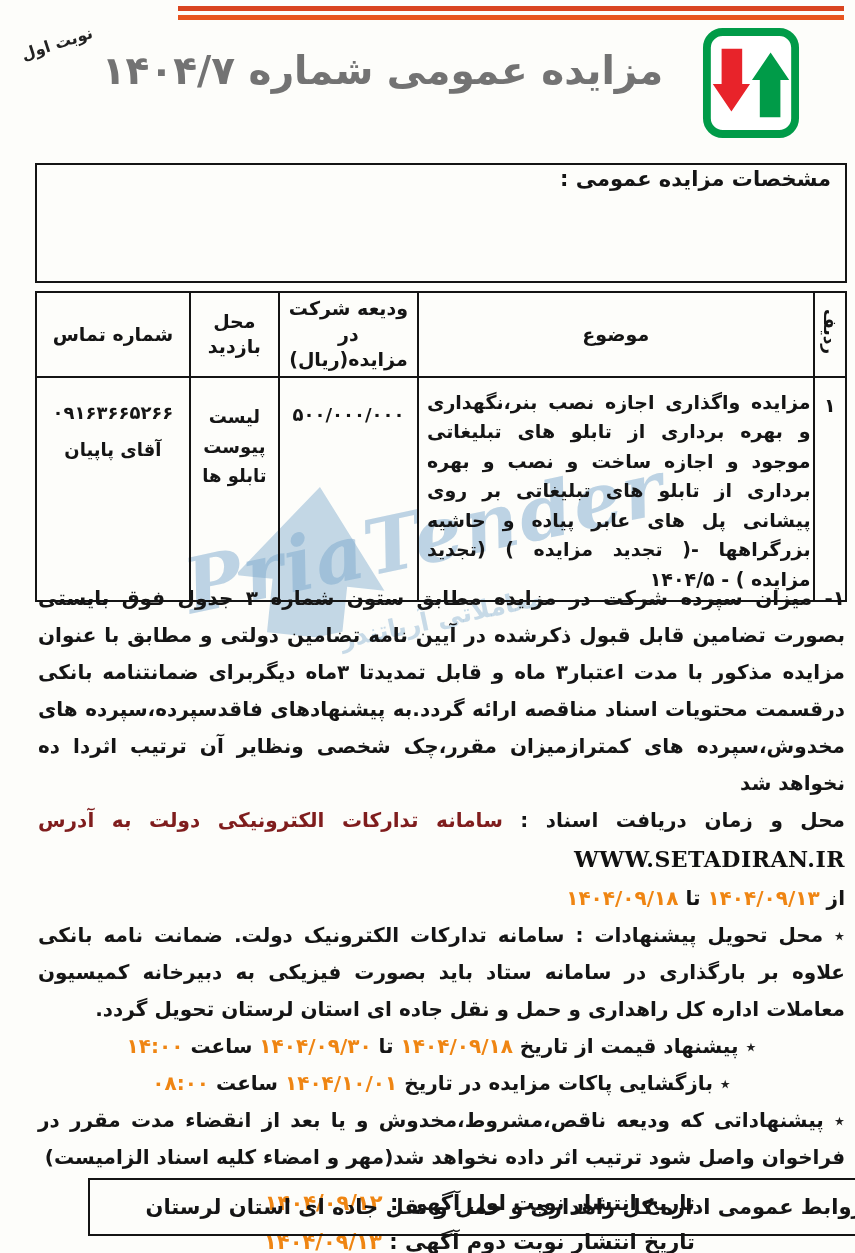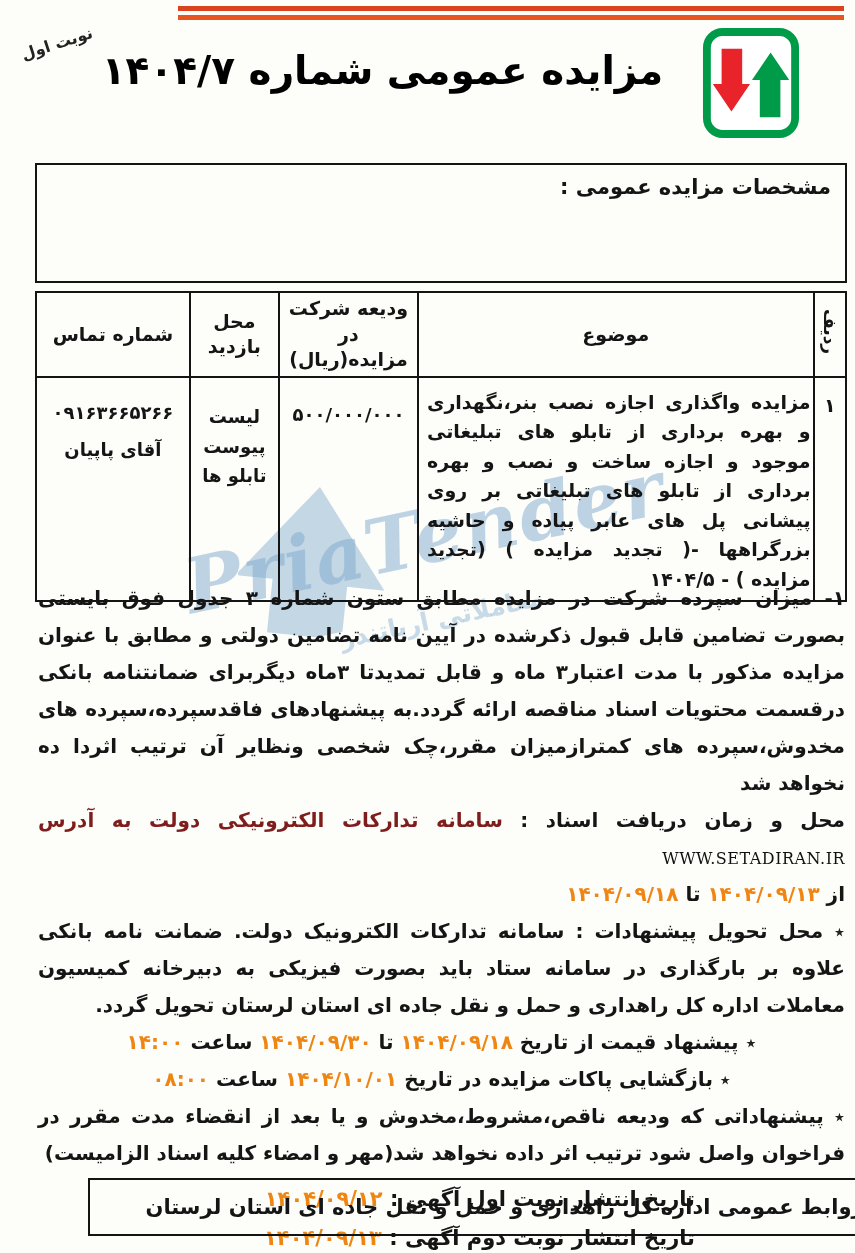--- a/index.html
+++ b/index.html
@@ -13,38 +13,38 @@
   .top-bar-1 { top:6px;  background:#d9441f; }
   .top-bar-2 { top:15px; background:#e8551f; }
   .edition-note {
     position:absolute; top:34px; left:12px; width:90px;
     transform:rotate(-18deg); font-size:16px; font-weight:bold; color:#222;
     text-align:center;
   }
   .logo { position:absolute; top:26px; right:55px; width:98px; height:114px; }
   .title {
     position:absolute; top:48px; right:150px; left:60px;
-    text-align:center; font-size:39px; font-weight:bold; color:#000000;
+    text-align:center; font-size:39px; font-weight:bold; color:#737373;
   }
   .watermark {
     position:absolute; top:492px; left:40px; width:780px;
     transform:rotate(-12deg); pointer-events:none; text-align:center;
   }
   .wm-swoosh { position:absolute; left:200px; top:-30px; width:150px; height:150px; opacity:.45; }
   .wm-latin {
     font-family:"DejaVu Serif", serif; font-style:italic; font-weight:bold;
     font-size:76px; color:rgba(125,170,205,.5); letter-spacing:2px;
   }
   .wm-persian {
     margin-top:24px; font-size:25px; font-weight:bold;
     color:rgba(125,170,205,.42); letter-spacing:14px;
   }
   .specs-box {
     position:absolute; top:163px; left:35px; width:812px; height:120px;
-    border:2.5px solid #141414; padding:10px 14px 8px;
+    border:2.5px solid #141414; padding:2px 14px 8px;
   }
   .specs-heading { font-size:21px; font-weight:bold; margin-bottom:2px; }
   .specs-text { font-size:21px; font-weight:bold; line-height:1.78; text-align:justify; word-spacing:4px; }
   .tender-table { position:absolute; top:291px; left:35px; width:812px; border-collapse:collapse; }
   .tender-table th, .tender-table td { border:2px solid #141414; }
   .tender-table thead tr { height:58px; }
   .tender-table tbody tr { height:183px; }
   .tender-table th { font-size:19px; font-weight:bold; text-align:center; vertical-align:middle; padding:3px; line-height:1.35; }
   .col-row { width:33px; } .col-subject { width:415px; } .col-deposit { width:140px; }
   .col-visit { width:90px; } .col-phone { width:156px; }
@@ -56,21 +56,21 @@
   .cell-phone { vertical-align:top; padding-top:24px; text-align:center; font-size:18px; font-weight:bold; }
   .phone-name { margin-top:16px; }
   .body-text {
     position:absolute; top:580px; left:38px; right:10px;
     font-size:20px; font-weight:bold; line-height:1.85; text-align:justify;
   }
   .para { margin:0; }
   .center { text-align:center; }
   .red { color:#7f1d1d; }
   .orange { color:#ef8512; }
-  .url { font-family:"DejaVu Serif", serif; font-weight:normal; font-size:16px; letter-spacing:.5px; color:#111; }
+  .url { font-family:"DejaVu Serif", serif; font-weight:bold; font-size:22px; letter-spacing:.5px; color:#111; }
   .star { color:#222; }
   .pub-block { width:fit-content; margin:8px 150px 0 auto; font-size:21px; font-weight:bold; text-align:right; line-height:1.85; text-align:right; }
   .footer-box {
     position:absolute; top:1178px; left:88px; width:833px; height:58px;
     border:2.5px solid #141414; display:flex; align-items:center; justify-content:center;
     font-size:21px; font-weight:bold;
   }
 </style>
 </head>
 <body>

